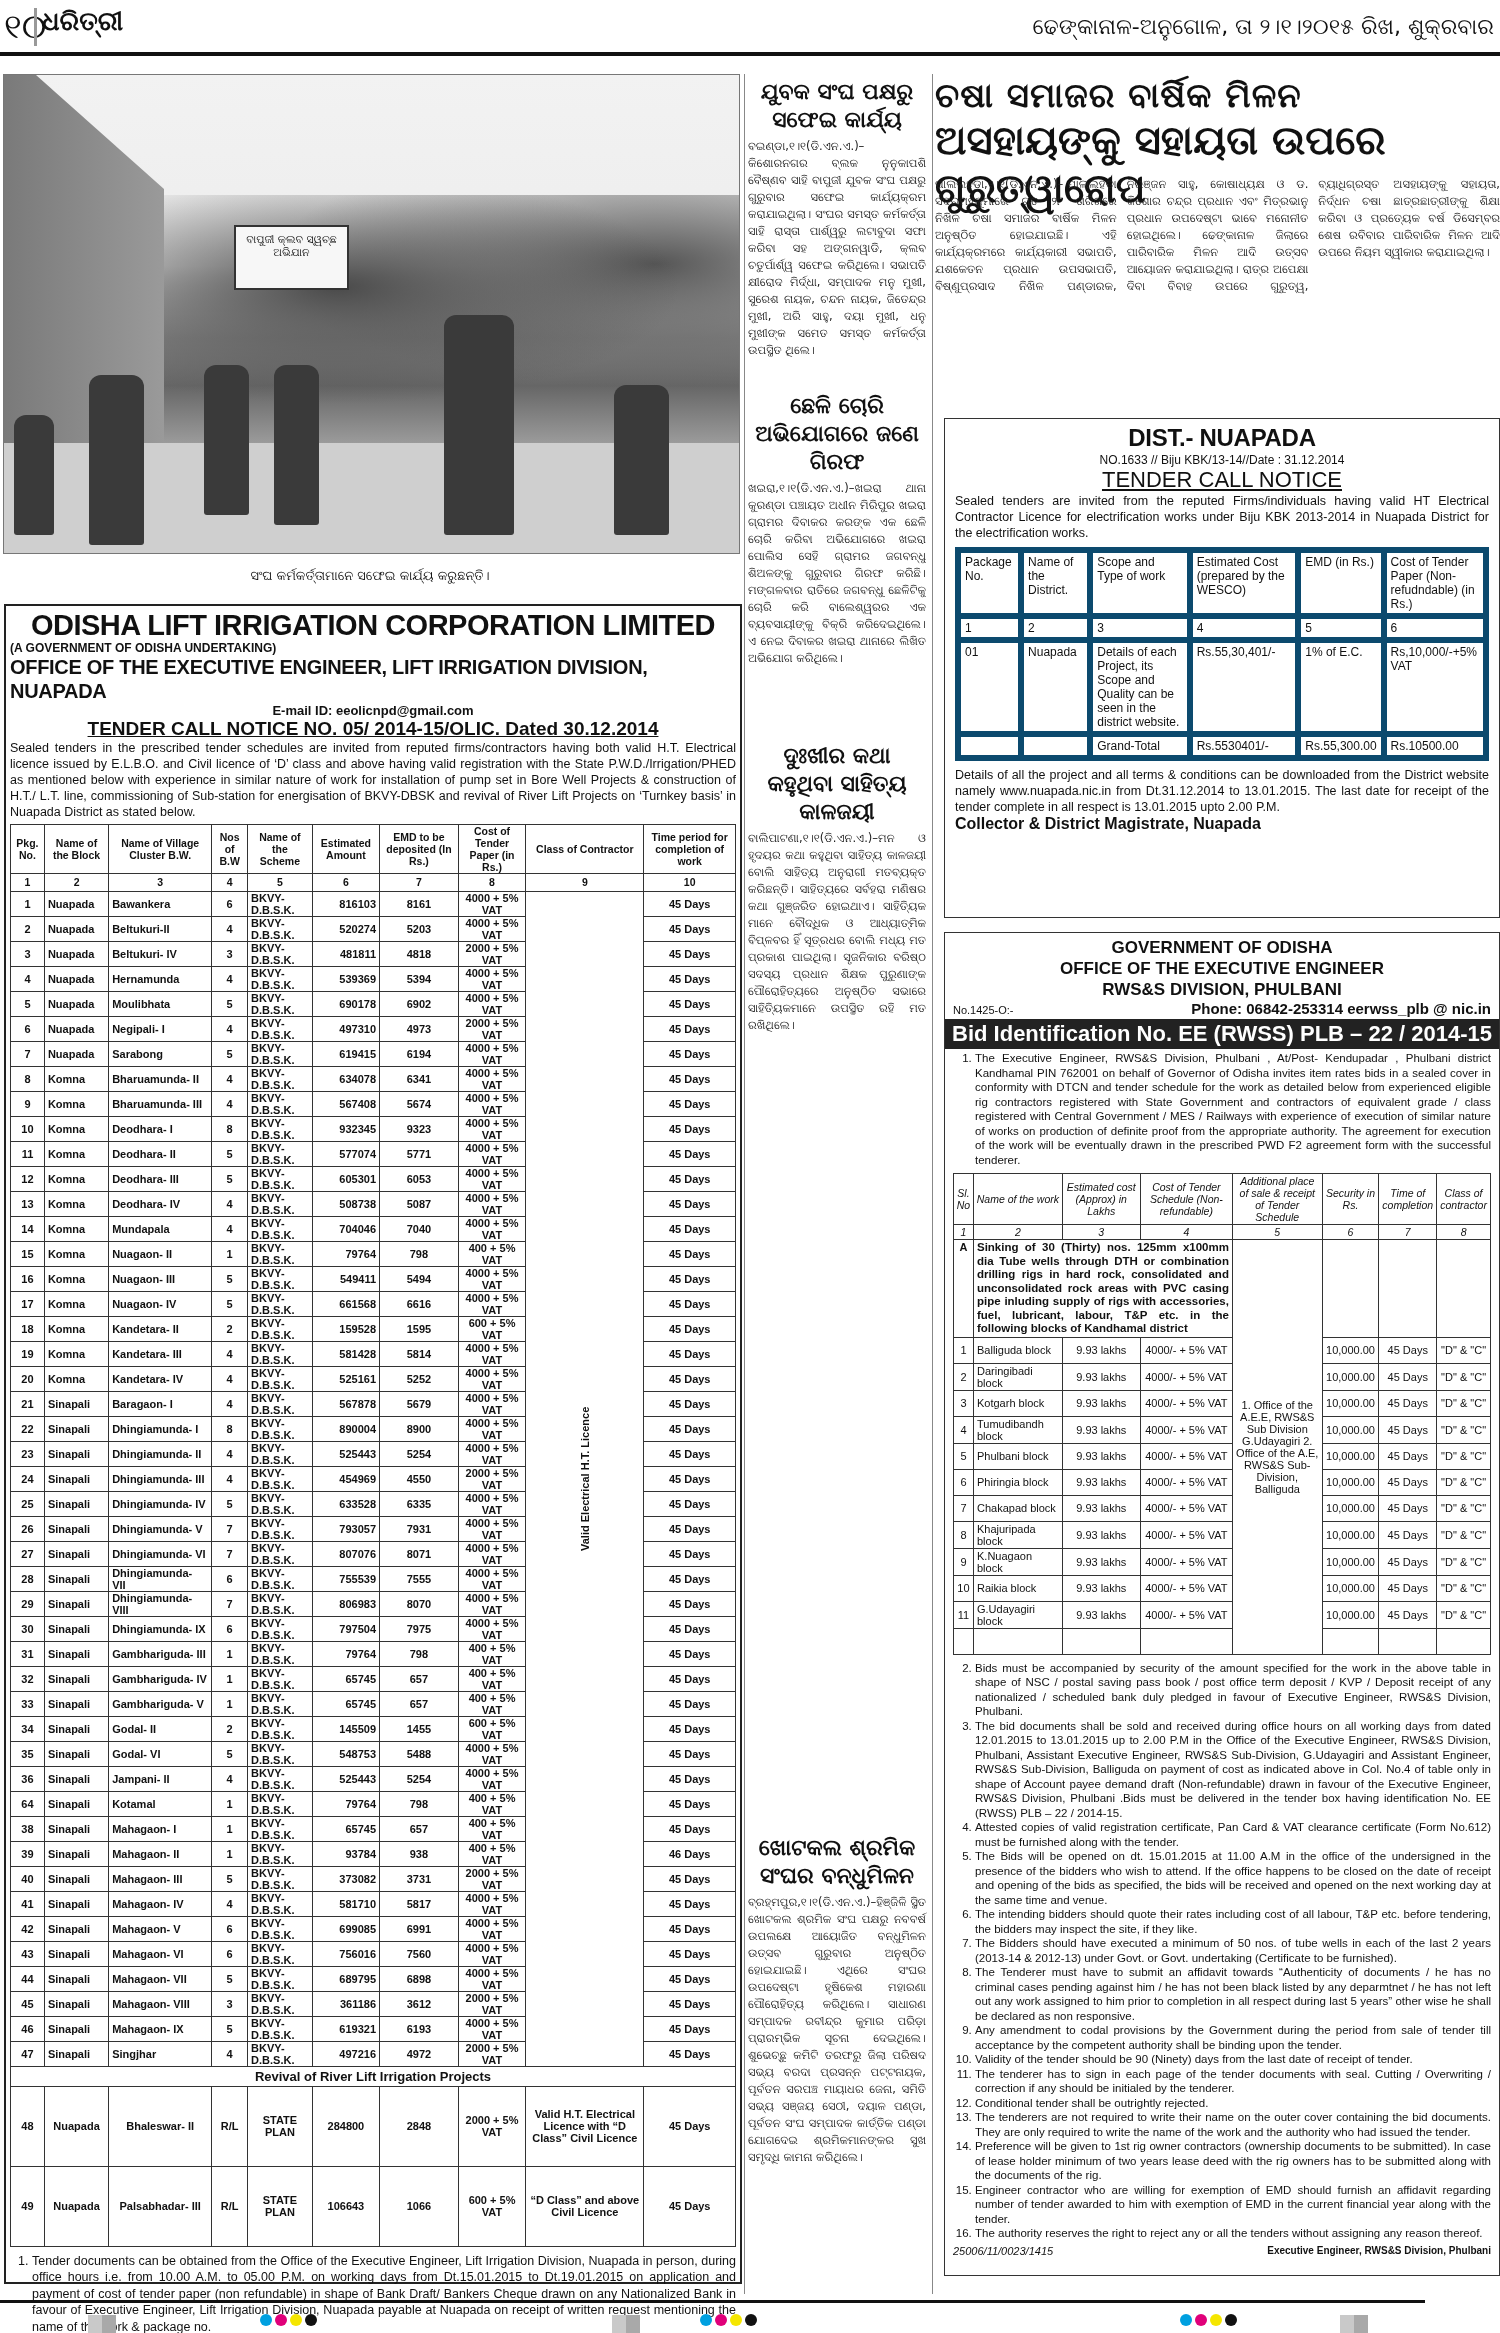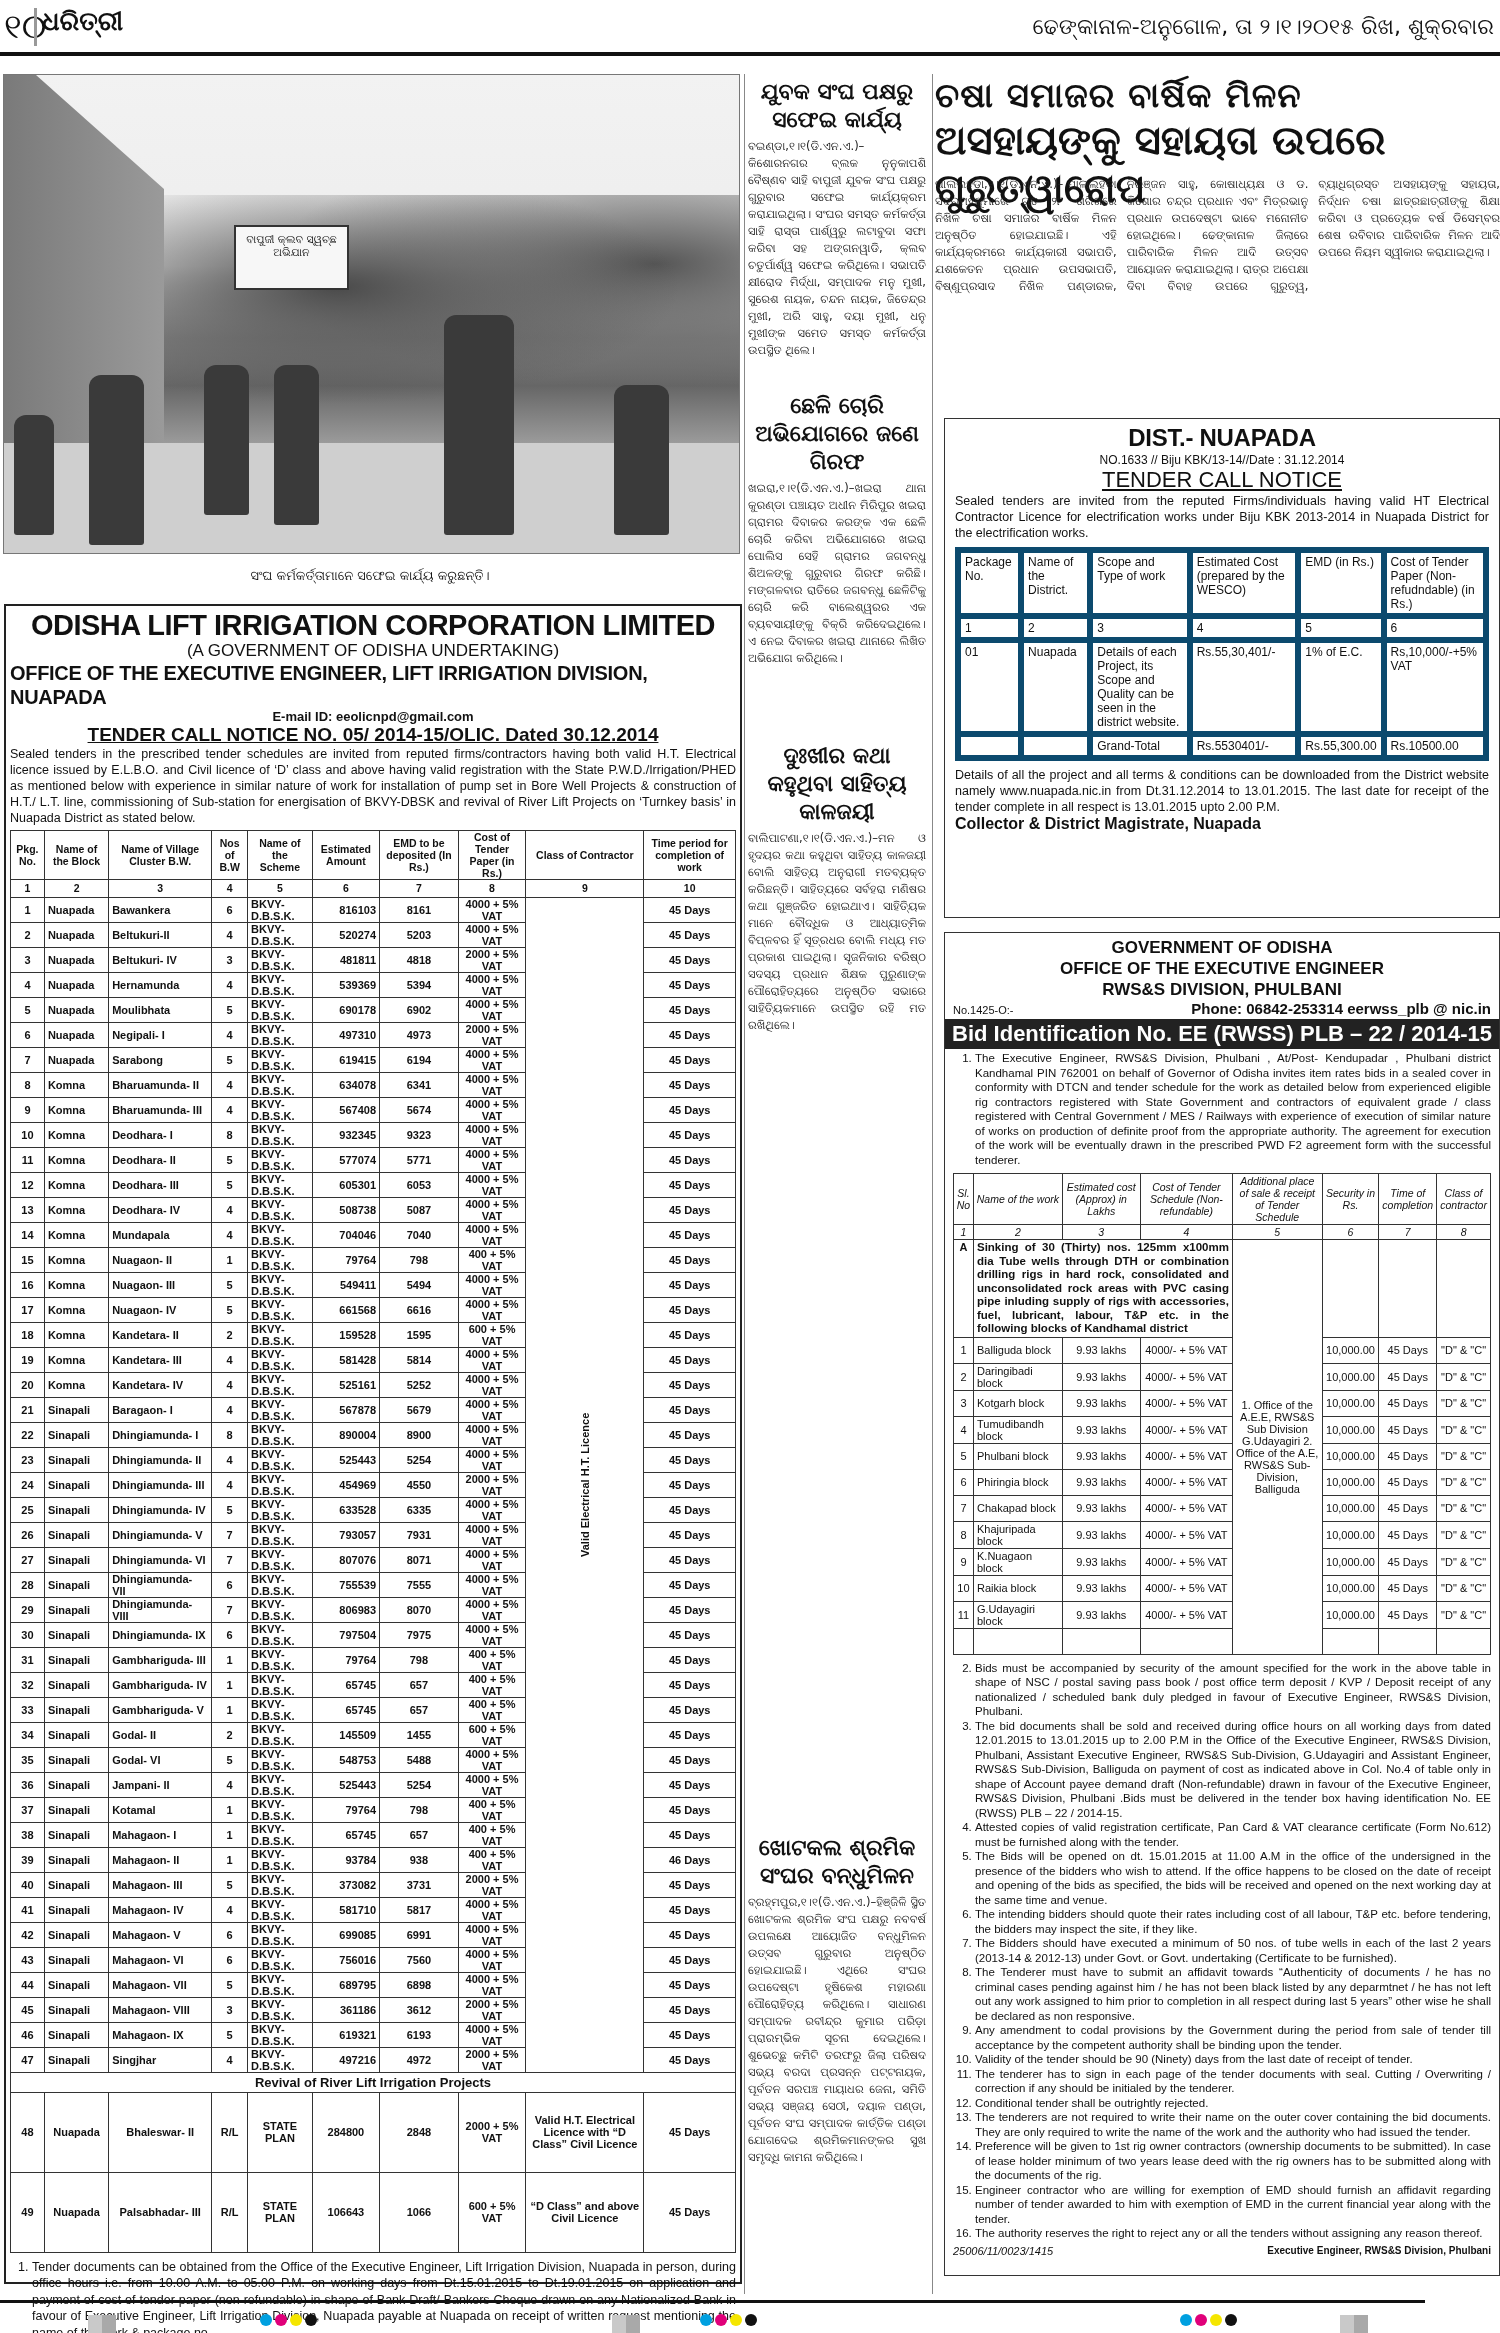--- a/index.html
+++ b/index.html
@@ -16,21 +16,21 @@
   .photo .wall { position: absolute; left: 0; top: 0; width: 160px; height: 380px; background: linear-gradient(90deg,#7a7a7a,#9a9a9a); clip-path: polygon(0 0, 20% 0, 100% 30%, 100% 100%, 0 100%); }
   .photo .banner { position: absolute; left: 230px; top: 150px; width: 115px; height: 65px; background: #f7f7f7; border: 2px solid #333; font-size: 11px; text-align: center; padding-top: 6px; font-family: "DejaVu Sans", sans-serif; }
   .photo .trees { position: absolute; left: 160px; top: 120px; width: 577px; height: 230px; background: radial-gradient(ellipse at 30% 40%, #4a4a4a 0%, transparent 60%), radial-gradient(ellipse at 85% 30%, #555 0%, transparent 55%); }
   .photo .ground { position: absolute; left: 0; bottom: 0; width: 737px; height: 110px; background: #cfcfcf; }
   .photo .person { position: absolute; background: #3a3a3a; border-radius: 12px 12px 3px 3px; }
   .caption { position: absolute; left: 0; top: 568px; width: 740px; text-align: center; font-size: 13px; font-family: "DejaVu Sans", sans-serif; }
 
   
   .olic { position: absolute; left: 4px; top: 604px; width: 738px; height: 1680px; border: 2px solid #222; padding: 3px 4px; }
   .olic h1 { font-size: 29px; text-align: center; font-weight: bold; letter-spacing: -0.5px; line-height: 32px; }
-  .olic .sub { text-align: center; font-size: 17px; font-weight: normal; }
+  .olic .sub { font-size: 12px; font-weight: bold; }
   .olic h2 { font-size: 20px; text-align: left; font-weight: bold; line-height: 24px; letter-spacing: -0.3px; }
   .olic .email { text-align: center; font-size: 13px; font-weight: bold; }
   .olic h3 { text-align: center; font-size: 19px; font-weight: bold; text-decoration: underline; line-height: 22px; }
   .olic .intro { font-size: 12.5px; line-height: 16px; text-align: justify; }
   table.olt { width: 100%; border-collapse: collapse; margin-top: 4px; font-size: 11px; }
   table.olt th, table.olt td { border: 1px solid #333; padding: 0 3px; height: 17.5px; }
   table.olt th { font-weight: bold; font-size: 10.5px; text-align: center; line-height: 12px; }
   table.olt td { font-weight: bold; }
   table.olt td.c { text-align: center; }
   table.olt td.r { text-align: right; }
@@ -530,21 +530,21 @@
           <td>Sinapali</td>
           <td>Jampani- II</td>
           <td class="c">4</td>
           <td>BKVY- D.B.S.K.</td>
           <td class="r">525443</td>
           <td class="c">5254</td>
           <td class="c">4000 + 5% VAT</td>
           <td class="c">45 Days</td>
         </tr>
         <tr>
-          <td class="c">37</td>
+          <td class="c">64</td>
           <td>Sinapali</td>
           <td>Kotamal</td>
           <td class="c">1</td>
           <td>BKVY- D.B.S.K.</td>
           <td class="r">79764</td>
           <td class="c">798</td>
           <td class="c">400 + 5% VAT</td>
           <td class="c">45 Days</td>
         </tr>
         <tr>

